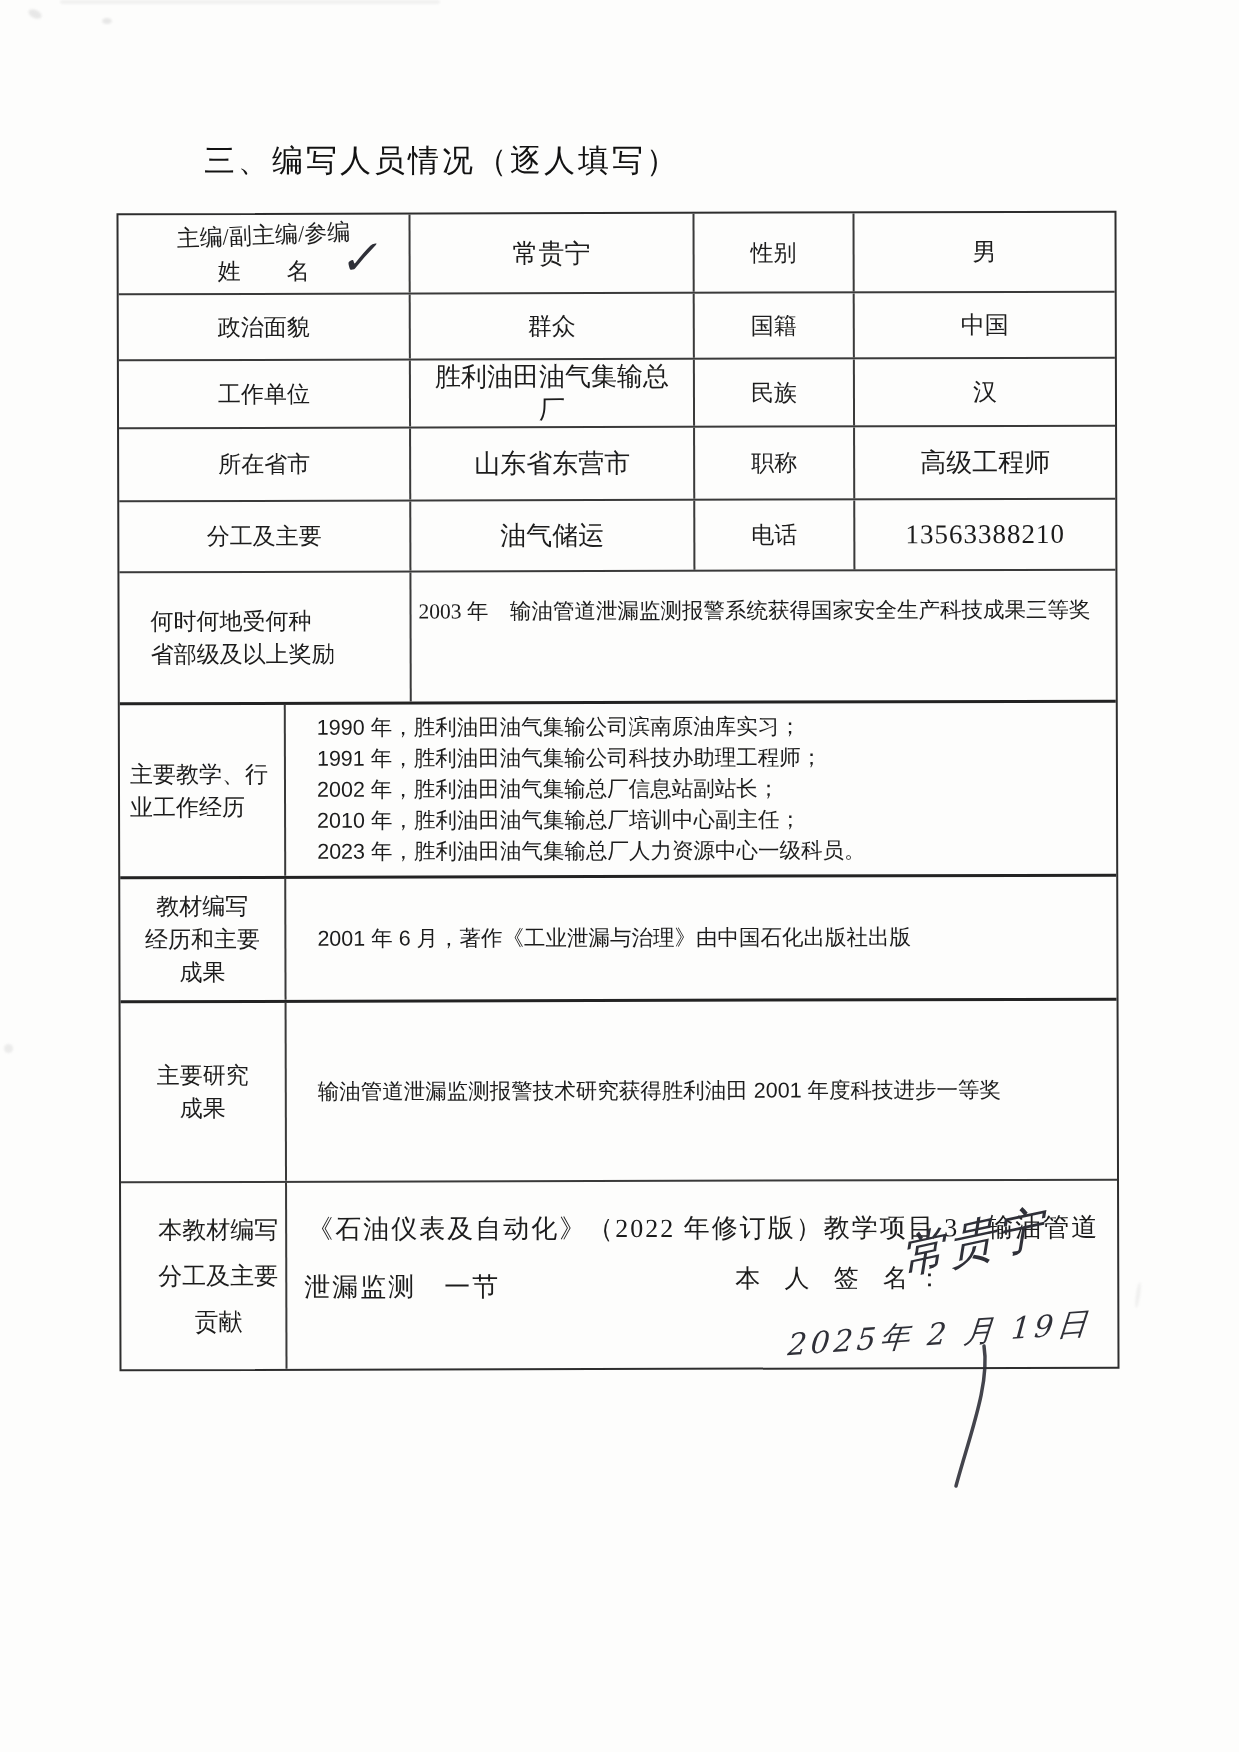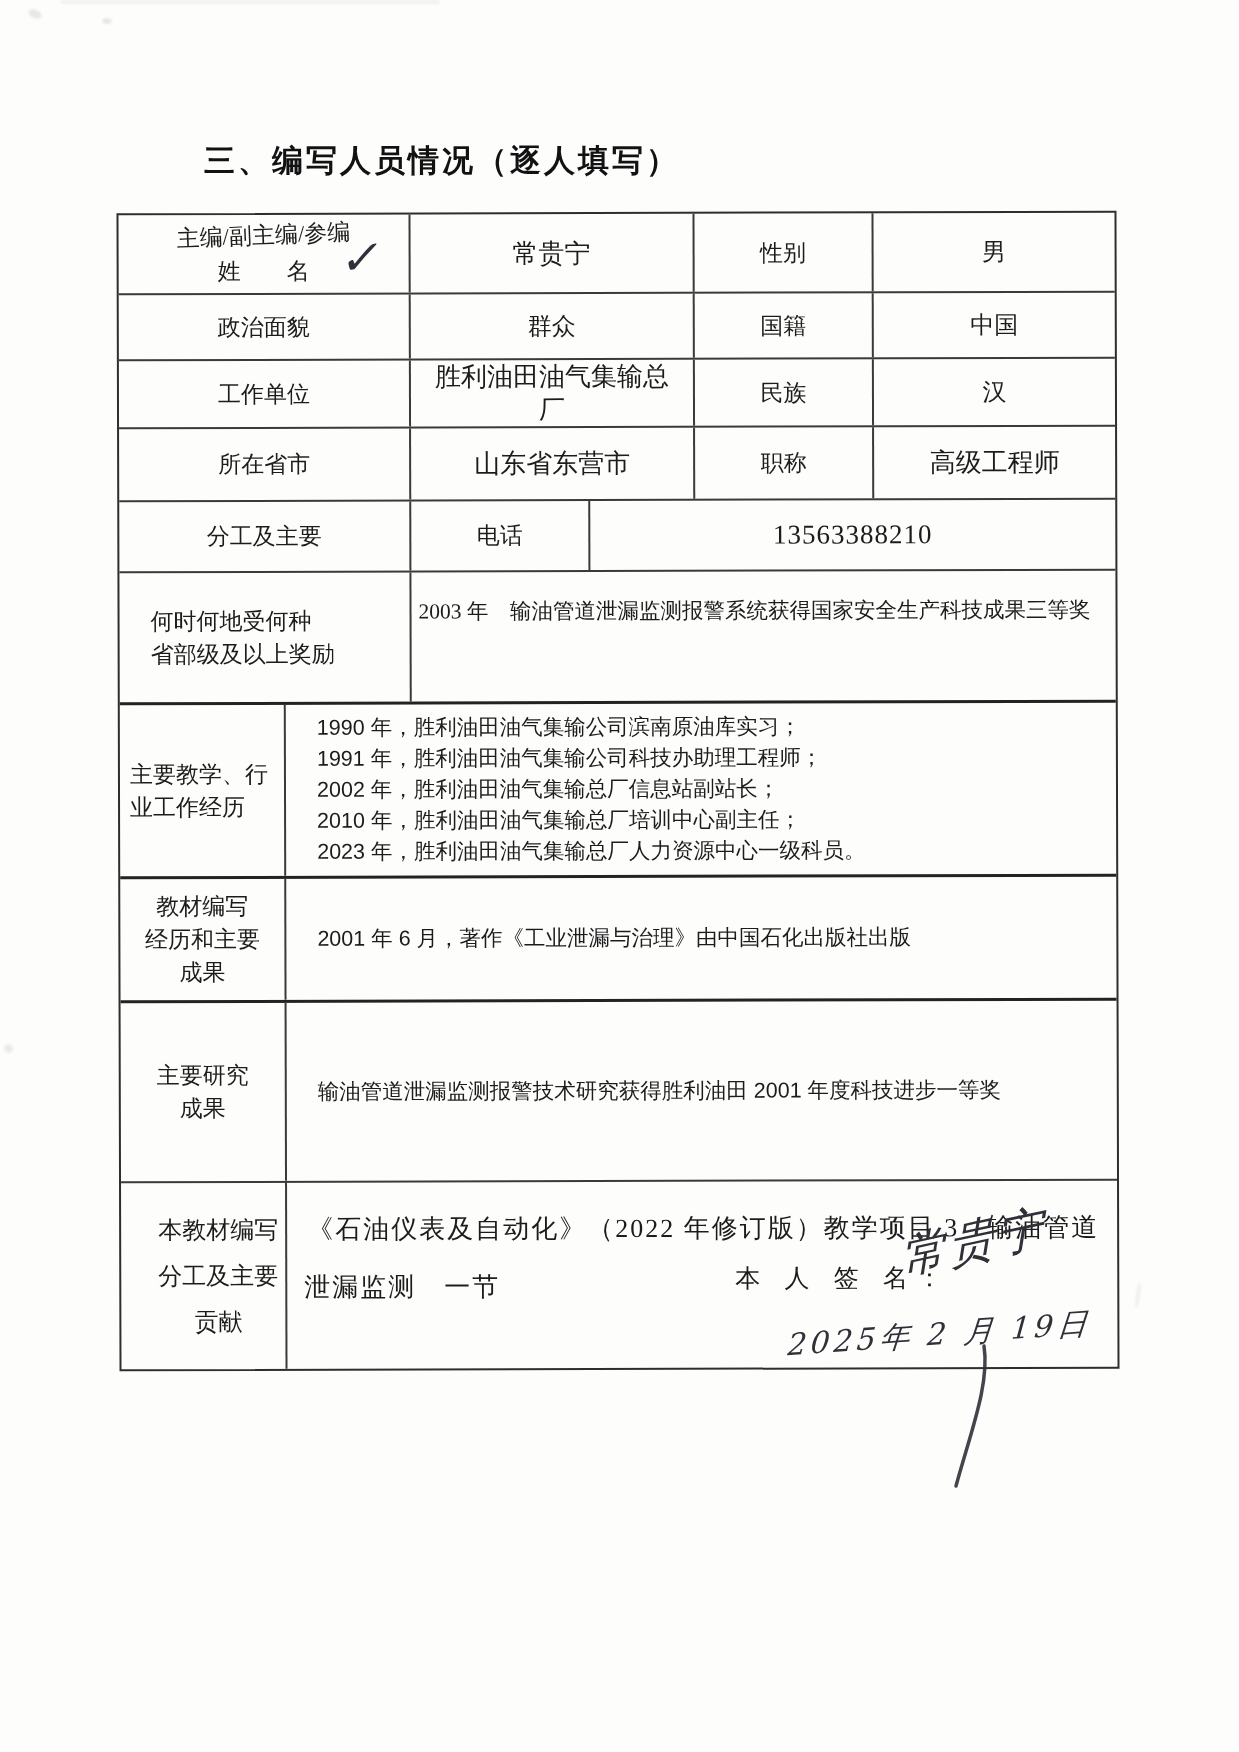--- a/index.html
+++ b/index.html
@@ -15,21 +15,21 @@
   .artifact{position:absolute;background:#d6d6d6;opacity:.55;border-radius:50%;filter:blur(1px);}
   .a1{left:28px;top:10px;width:14px;height:8px;transform:rotate(25deg);}
   .a2{left:102px;top:18px;width:10px;height:6px;}
   .a3{left:4px;top:1044px;width:9px;height:9px;opacity:.45;}
   .a4{left:1136px;top:1282px;width:4px;height:26px;opacity:.35;transform:rotate(8deg);}
   .a5{left:60px;top:0px;width:380px;height:4px;border-radius:2px;opacity:.30;}
 
   .title{
     position:absolute;left:204px;top:140px;margin:0;
     font-family:"Liberation Sans",sans-serif;
-    font-size:31px;font-weight:bold;letter-spacing:3px;color:#121212;
+    font-size:31px;font-weight:normal;letter-spacing:3px;color:#121212;
   }
 
   .tbl{
     position:absolute;left:118px;top:212px;width:1000px;
     border:2px solid #2e2e2e;
     box-sizing:border-box;
     background:transparent;
     transform:rotate(-0.15deg);
   }
   .row{display:flex;border-top:2px solid #3a3a3a;box-sizing:border-box;}
@@ -38,21 +38,21 @@
   .r1{height:78px}.r2{height:66px}.r3{height:68px}.r4{height:73px}.r5{height:71px}
   .r6{height:131px}.r7{height:174px}.r8{height:124px}.r9{height:181px}.r10{height:188px}
 
   .c{
     display:flex;align-items:center;justify-content:center;
     text-align:center;white-space:pre-line;
     box-sizing:border-box;border-left:2px solid #3a3a3a;
     line-height:33px;
   }
   .c:first-child{border-left:none;}
-  .w1{width:290px}.w2{width:284px}.w3{width:179px}.w4{flex:1}
+  .w1{width:290px}.w2{width:284px}.w3{width:160px}.w4{flex:1}
   .wl{width:164px}.wc{flex:1}
 
   .labelcell{font-size:23px;}
   .vcell{font-size:24px;}
   .big{font-size:26px;}
   .phone{font-size:27px;letter-spacing:1px;}
 
   .namecell{position:relative;flex-direction:column;justify-content:center;line-height:36px;}
   .tilt{display:inline-block;transform:rotate(-2.2deg);}
   .check{
@@ -141,20 +141,21 @@
 
     <div class="row r4">
       <div class="c w1 labelcell">所在省市</div>
       <div class="c w2 vcell big">山东省东营市</div>
       <div class="c w3 labelcell">职称</div>
       <div class="c w4 vcell big">高级工程师</div>
     </div>
 
     <div class="row r5">
       <div class="c w1 labelcell">分工及主要</div>
+      <div class="c w2 vcell big">油气储运</div>
       <div class="c w3 labelcell">电话</div>
       <div class="c w4 vcell phone">13563388210</div>
     </div>
 
     <div class="row r6">
       <div class="c w1 labelcell leftalign award-label">何时何地受何种
 省部级及以上奖励</div>
       <div class="c w4 award-content leftalign">2003 年　输油管道泄漏监测报警系统获得国家安全生产科技成果三等奖</div>
     </div>
 

